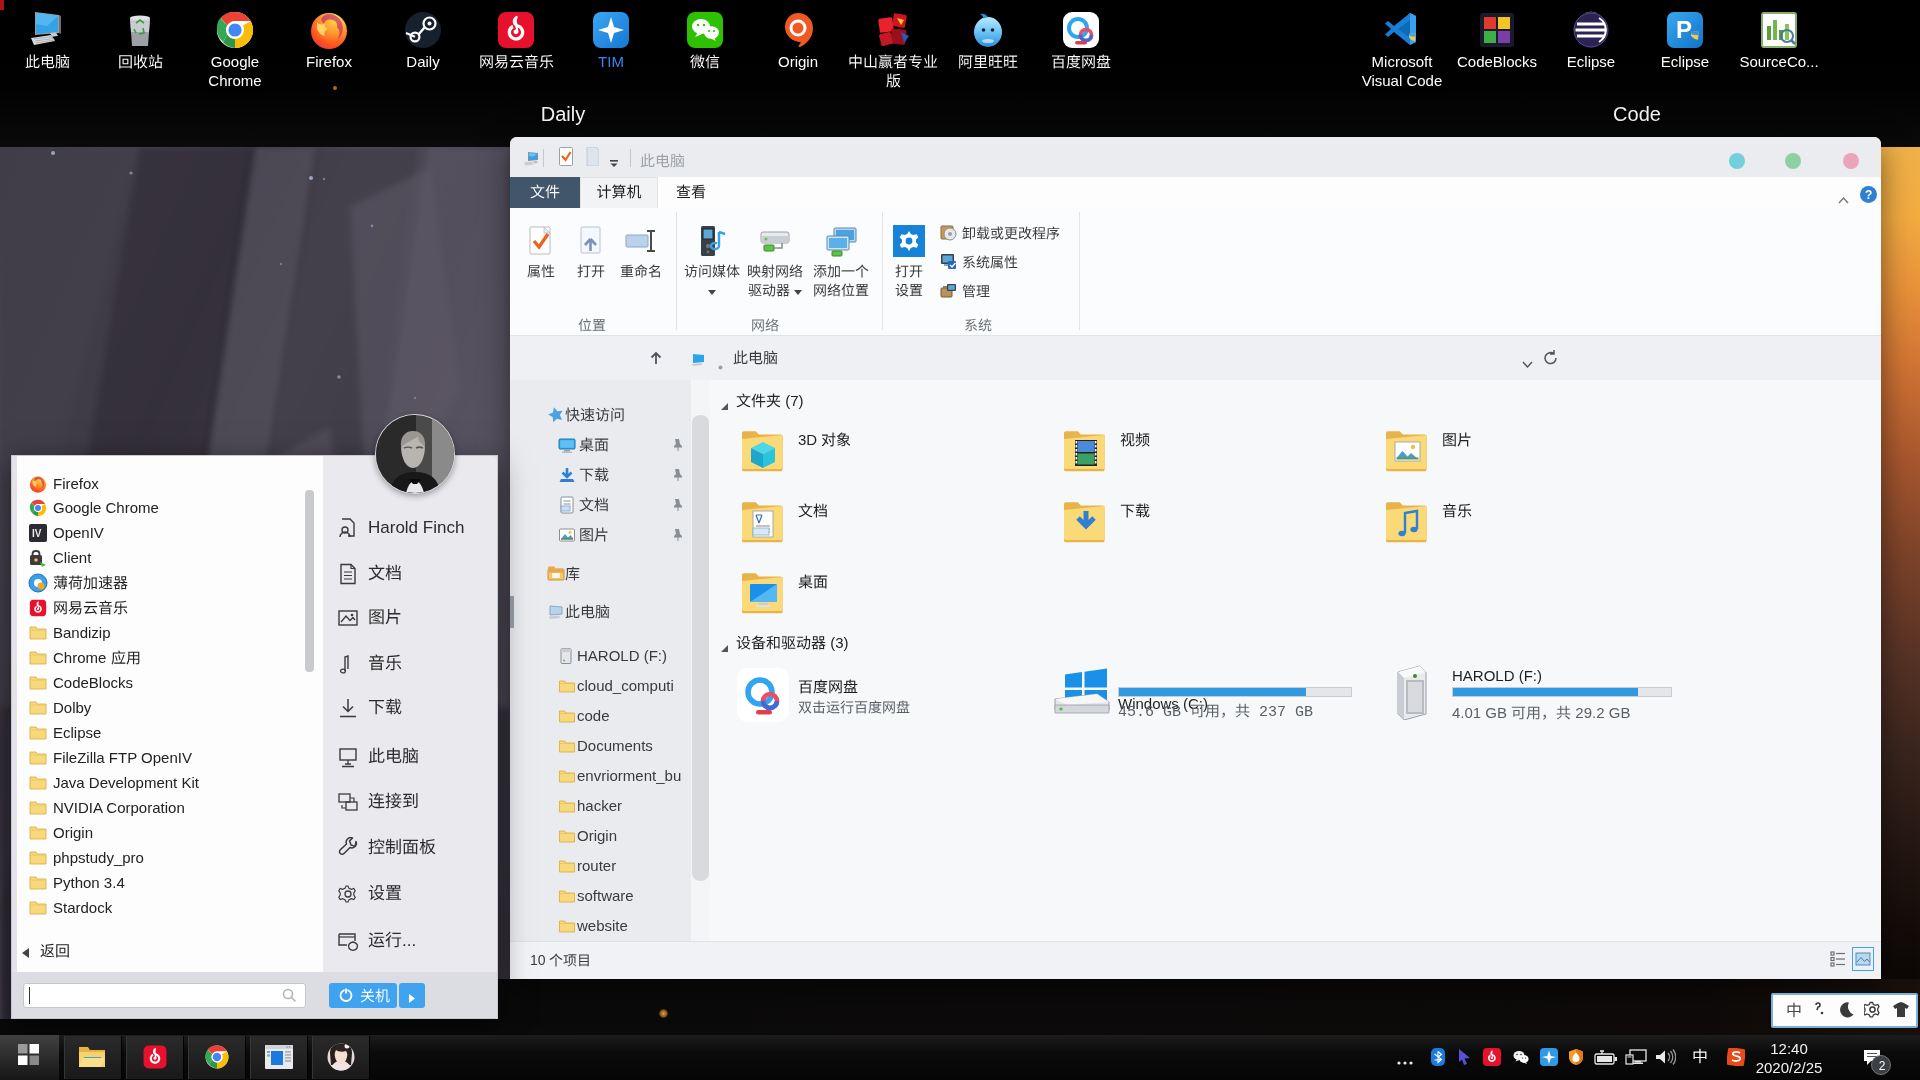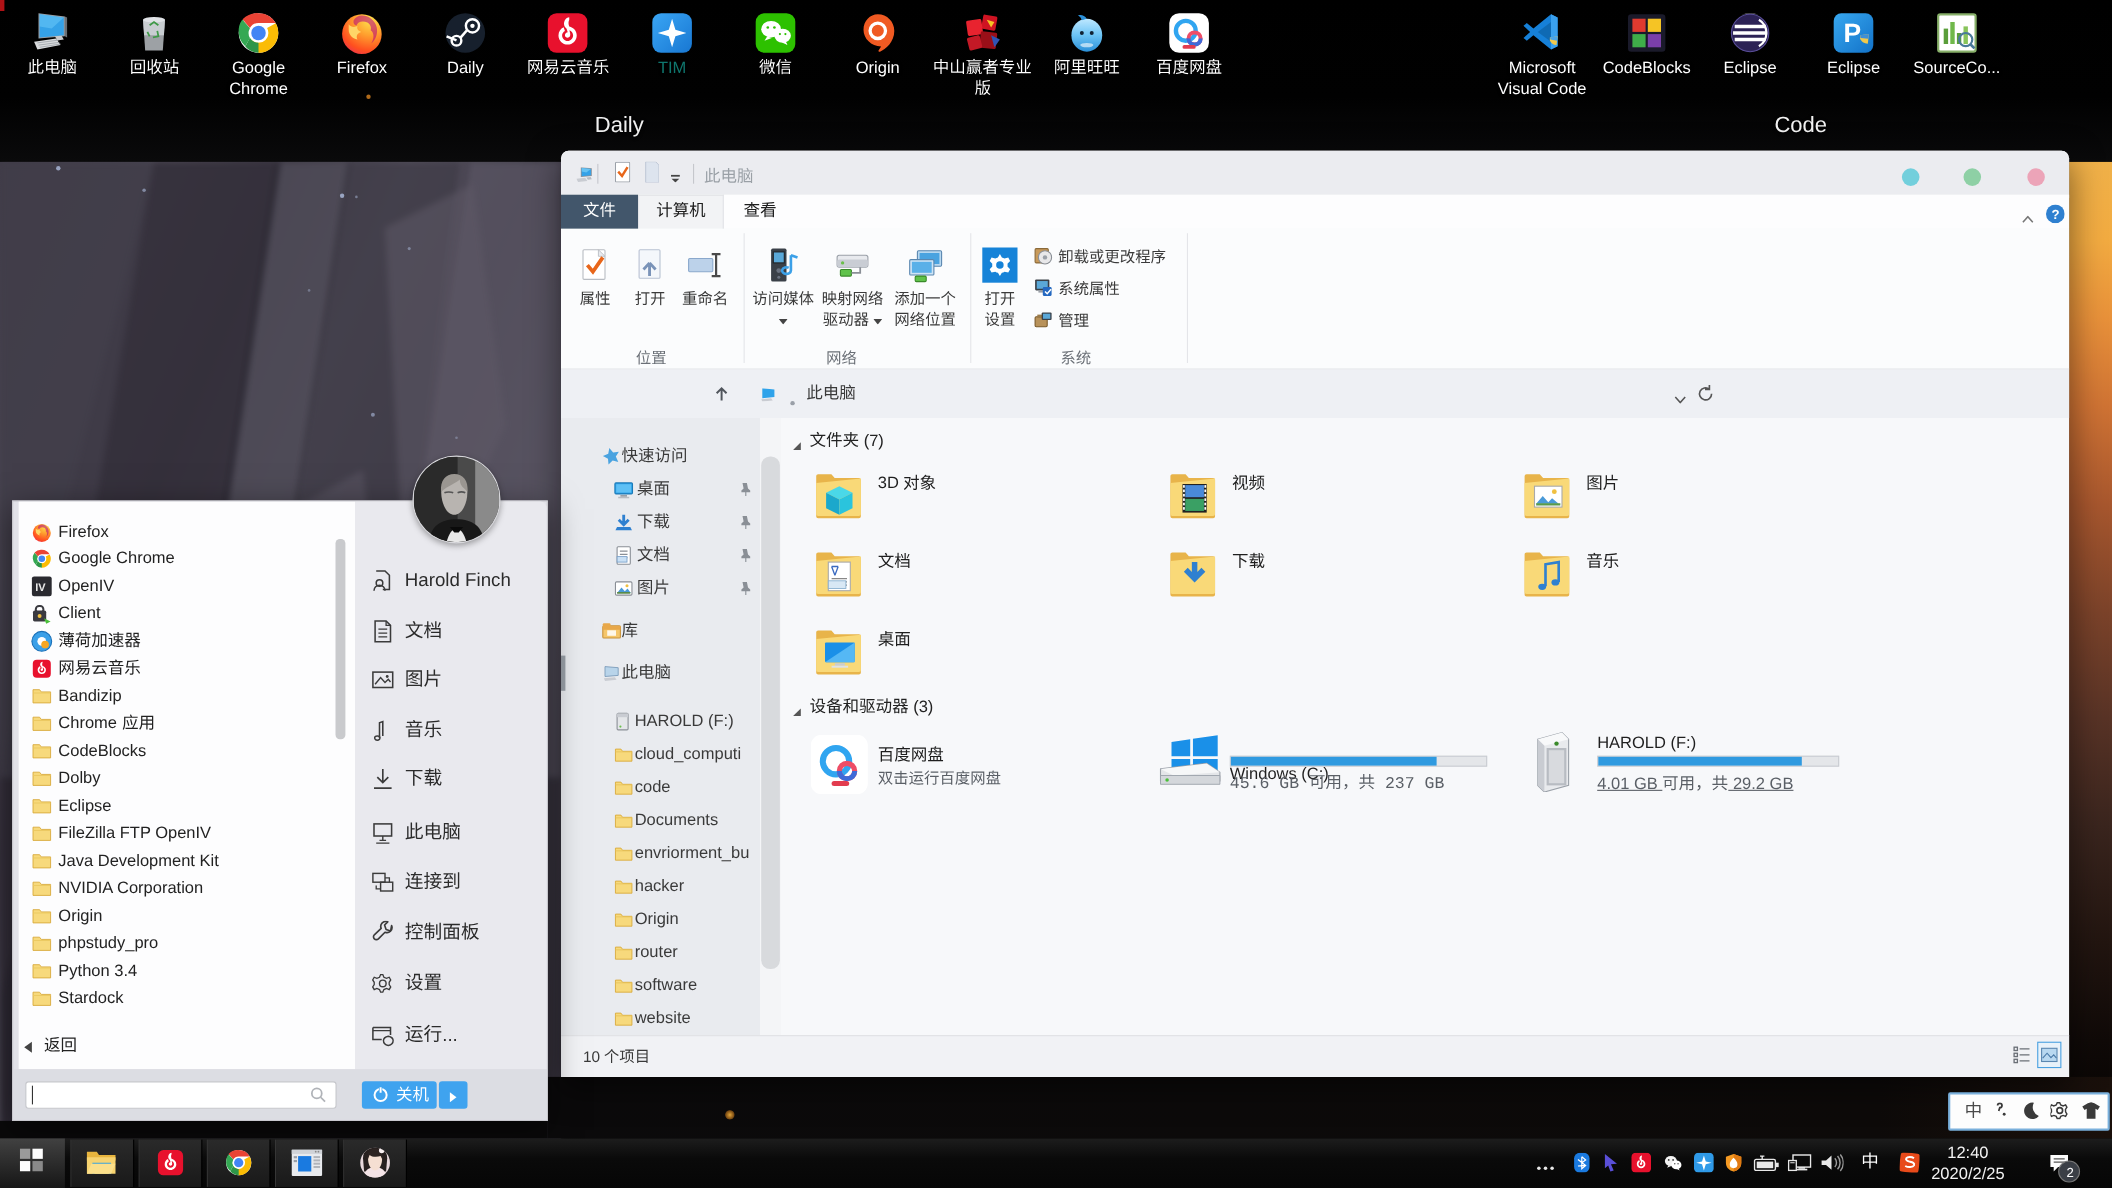--- a/index.html
+++ b/index.html
@@ -237,21 +237,21 @@
         <rect x="4" y="4" width="36" height="36" rx="8" fill="url(#timg)"></rect>
         <defs>
           <linearGradient id="timg" x1="0" y1="0" x2="1" y2="1">
             <stop offset="0" stop-color="#3aa6f5"></stop>
             <stop offset="1" stop-color="#1877d2"></stop>
           </linearGradient>
         </defs>
         <path d="M22 9 L25 19 L35 22 L25 25 L22 35 L19 25 L9 22 L19 19 Z" fill="#fff"></path>
       </g>
     </svg></div>
-<div style="position:absolute;left:541px;top:52px;width:140px;font-size:15px;line-height:19px;color:#0f766e;text-align:center;text-shadow:0 1px 2px #000,0 0 3px #000;">TIM</div>
+<div style="position:absolute;left:541px;top:52px;width:140px;font-size:15px;line-height:19px;color:#3b82f6;text-align:center;text-shadow:0 1px 2px #000,0 0 3px #000;">TIM</div>
 <div style="position:absolute;left:683px;top:8px;width:44px;height:44px;"><svg width="44" height="44" viewBox="0 0 44 44" style="">
       <g>
         <rect x="4" y="4" width="36" height="36" rx="8" fill="#2dc100"></rect>
         <ellipse cx="18" cy="18.5" rx="9" ry="7.5" fill="#fff"></ellipse>
         <path d="M12 29 l2.5-4 l4 1.5Z" fill="#fff"></path>
         <circle cx="15" cy="17" r="1.2" fill="#2dc100"></circle>
         <circle cx="21" cy="17" r="1.2" fill="#2dc100"></circle>
         <ellipse cx="28.5" cy="24.5" rx="7.5" ry="6.3" fill="#fff"></ellipse>
         <path d="M33 33 l-1.8-3.4 l-3.4 1Z" fill="#fff"></path>
         <circle cx="26" cy="23" r="1" fill="#2dc100"></circle>
@@ -944,21 +944,21 @@
         <path d="M8 8 L14 14 V56 L8 50Z" fill="#c9ccd2"></path>
         <rect x="16" y="16" width="18" height="34" fill="#b8bcc2"></rect>
         <rect x="18" y="18" width="14" height="30" fill="#d8dade"></rect>
         <circle cx="25" cy="12" r="2" fill="#3a8a2a"></circle>
       </g>
     </svg></div>
 <div style="position:absolute;left:1452px;top:661px;line-height:30px;font-size:15px;color:#1f1f1f;white-space:nowrap;">HAROLD (F:)</div>
 <div style="position:absolute;left:1452px;top:687px;width:220px;height:10px;background:#e4e6e9;border:1px solid #c9ccd2;">
     <div style="width:185px;height:100%;background:#2f9ae0;"></div>
   </div>
-<div style="position:absolute;left:1452px;top:698px;line-height:30px;font-size:15px;color:#5a5f66;white-space:nowrap;text-decoration:underline;">4.01 GB <svg class="cj" style="width:60px;height:15px;vertical-align:-0.12em" viewBox="0 0 4000 1000" fill="currentColor">
+<div style="position:absolute;left:1452px;top:698px;line-height:30px;font-size:15px;color:#5a5f66;white-space:nowrap;">4.01 GB <svg class="cj" style="width:60px;height:15px;vertical-align:-0.12em" viewBox="0 0 4000 1000" fill="currentColor">
       <use href="#g53ef" transform="translate(0,880) scale(1,-1)"></use>
       <use href="#g7528" transform="translate(1000,880) scale(1,-1)"></use>
       <use href="#gff0c" transform="translate(2000,880) scale(1,-1)"></use>
       <use href="#g5171" transform="translate(3000,880) scale(1,-1)"></use>
     </svg> 29.2 GB</div>
 <div style="position:absolute;left:510px;top:941px;width:1371px;height:38px;background:#f1f2f5;border-top:1px solid #e0e1e5;"></div>
 <div style="position:absolute;left:530px;top:946px;line-height:28px;font-size:14px;color:#3a3a3a;white-space:nowrap;">10 <svg class="cj" style="width:42px;height:14px;vertical-align:-0.12em" viewBox="0 0 3000 1000" fill="currentColor">
       <use href="#g4e2a" transform="translate(0,880) scale(1,-1)"></use>
       <use href="#g9879" transform="translate(1000,880) scale(1,-1)"></use>
       <use href="#g76ee" transform="translate(2000,880) scale(1,-1)"></use>

